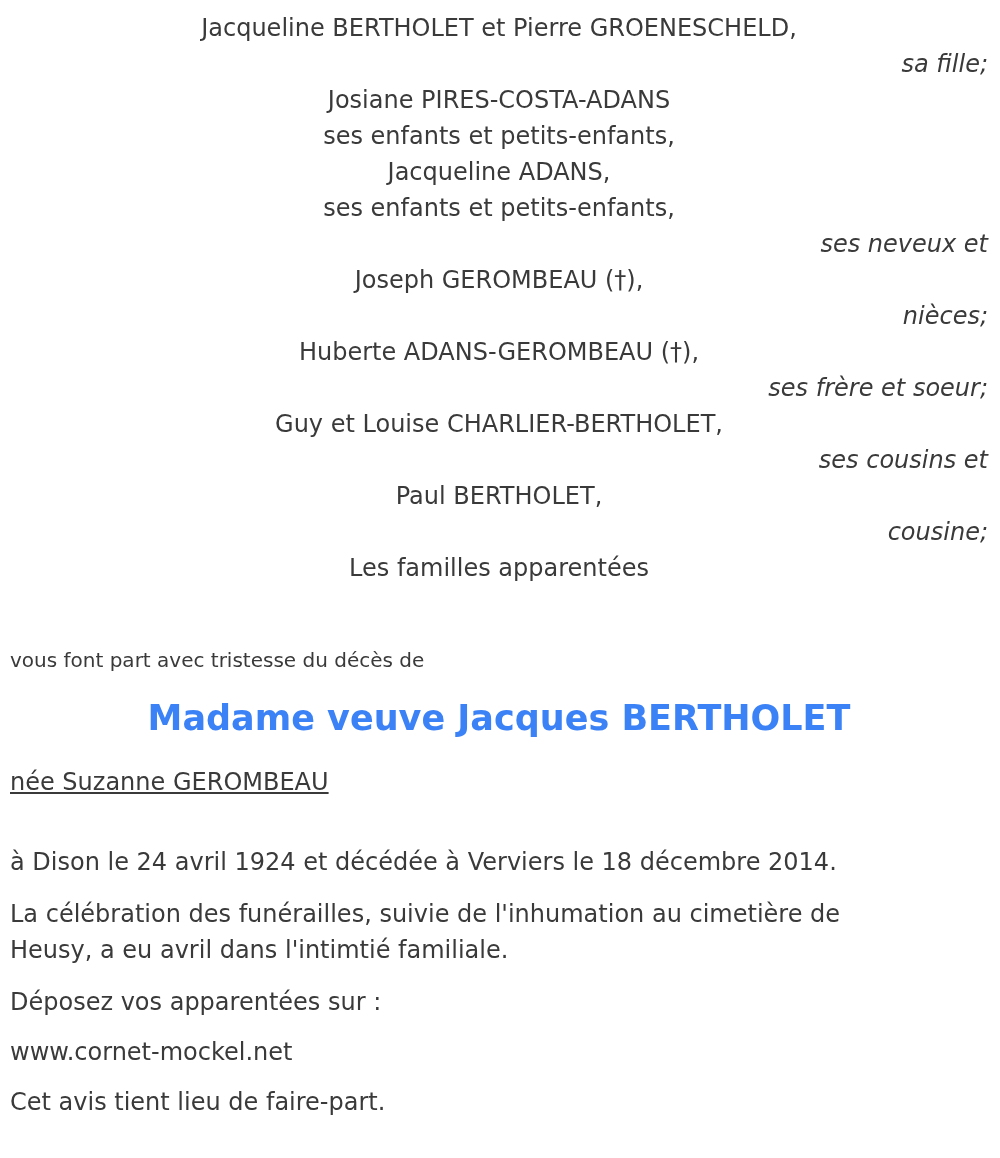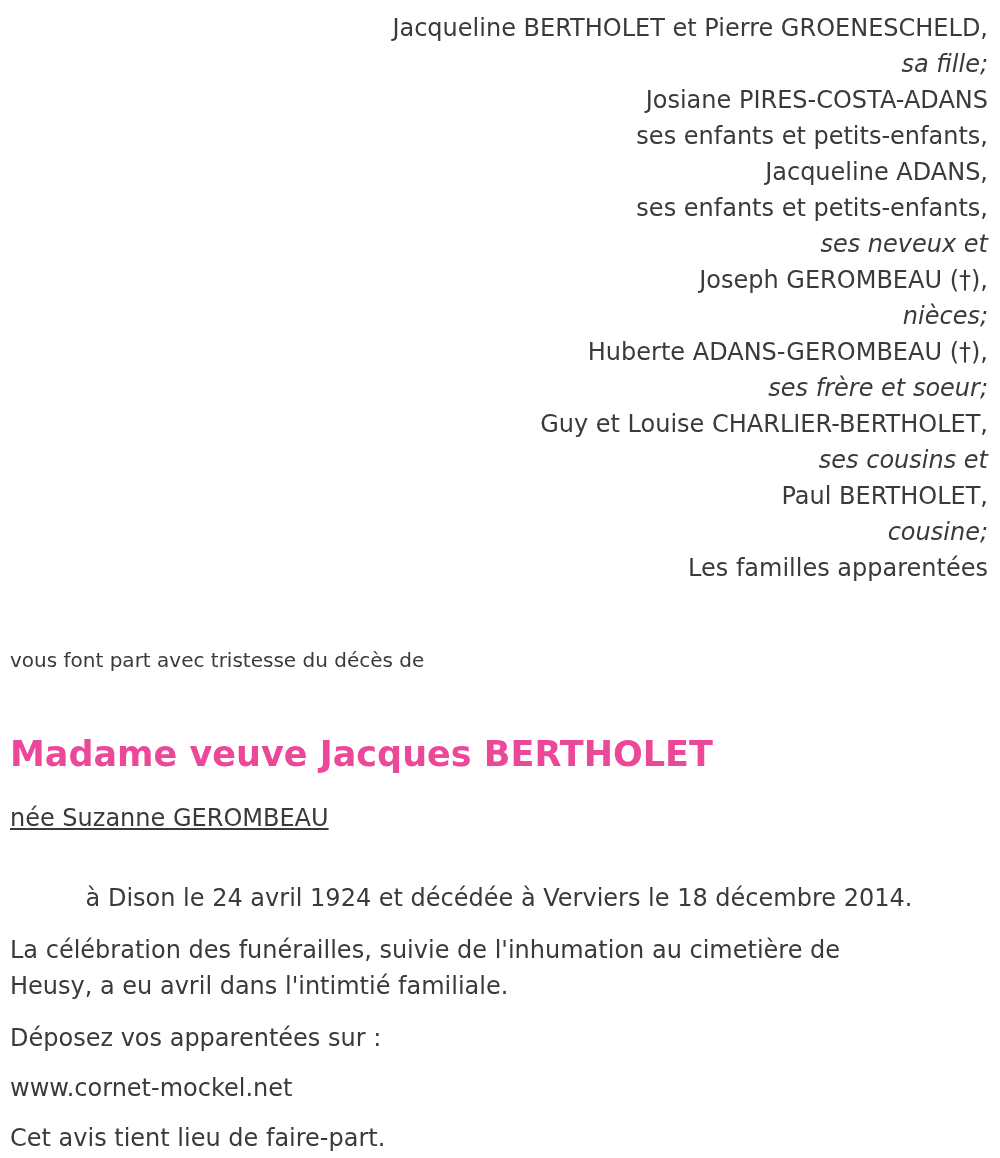--- a/index.html
+++ b/index.html
@@ -12,45 +12,46 @@
     color: #3a3a3a;
   }
   .page {
     width: 1000px;
     height: 1158px;
     padding: 10px 12px 0 10px;
   }
   .line {
     font-size: 24px;
     line-height: 36px;
-    text-align: right;
+    text-align: center;
     white-space: nowrap;
   }
   .line.right {
     text-align: right;
     font-style: italic;
   }
   .intro {
     font-size: 20px;
     line-height: 36px;
     margin-top: 56px;
   }
   .title {
     font-size: 35px;
     line-height: 44px;
     font-weight: 700;
-    color: #ec4899;
-    margin-top: 54px;
+    color: #3b82f6;
+    margin-top: 18px;
+    text-align: center;
   }
   .para {
     font-size: 24px;
     line-height: 36px;
   }
   .maiden   { margin-top: 24px; text-decoration: underline; }
-  .dates    { margin-top: 44px; text-align: center; }
+  .dates    { margin-top: 44px; }
   .funeral  { margin-top: 16px; max-width: 905px; }
   .condole  { margin-top: 16px; }
   .website  { margin-top: 14px; }
   .closing  { margin-top: 14px; }
 </style>
 </head>
 <body>
 
 <div class="page">
 

